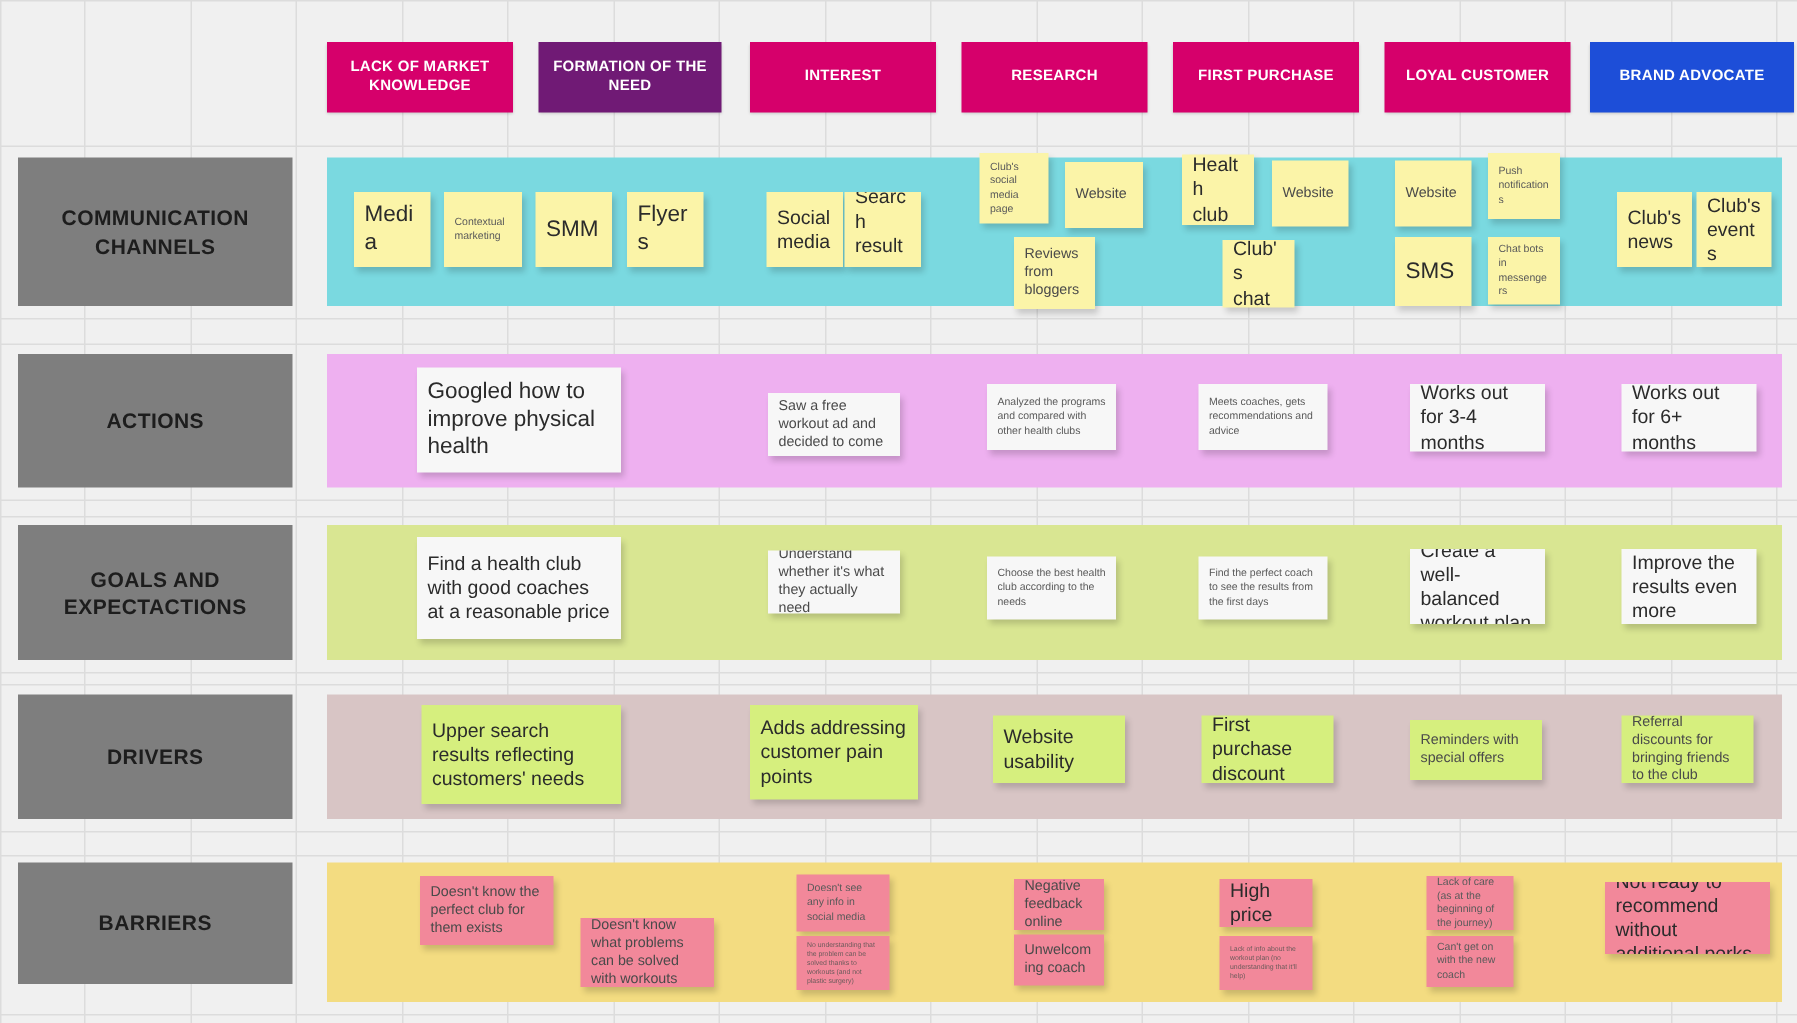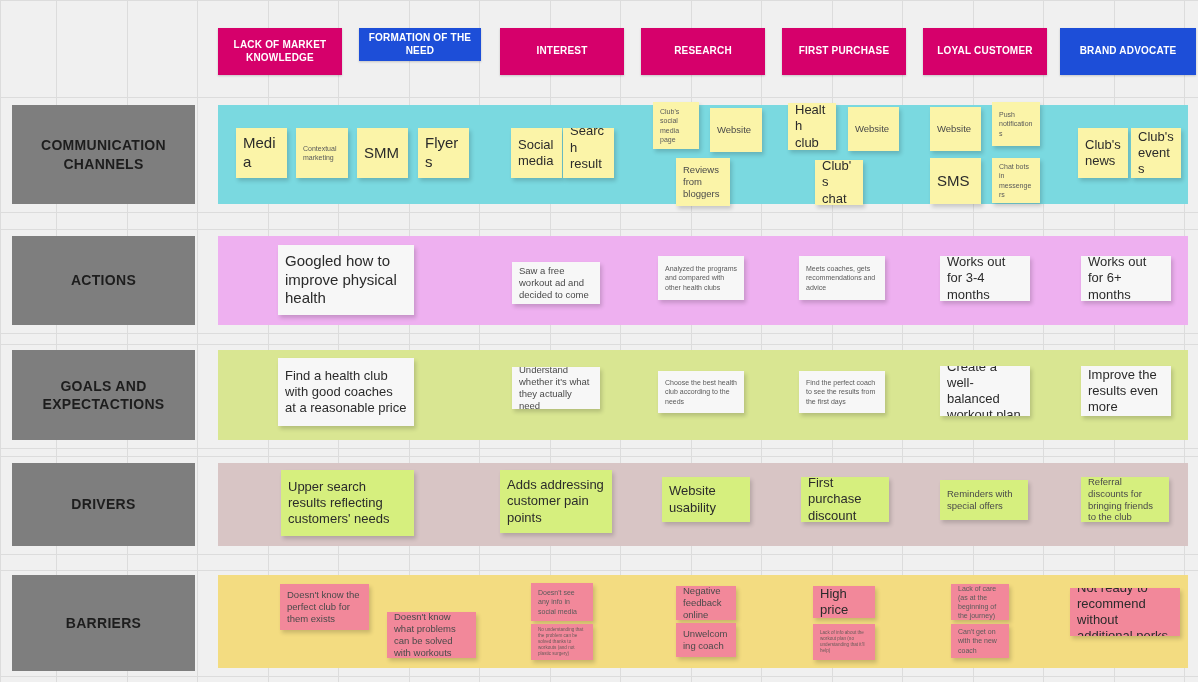--- a/index.html
+++ b/index.html
@@ -138,30 +138,30 @@
       </div>
       <div class="rowlabel" style="left: 12px; top: 236px; width: 183px; height: 89px;">
         <span>ACTIONS</span>
       </div>
       <div class="rowlabel" style="left: 12px; top: 350px; width: 183px; height: 90px;">
         <span>GOALS AND EXPECTACTIONS</span>
       </div>
       <div class="rowlabel" style="left: 12px; top: 463px; width: 183px; height: 83px;">
         <span>DRIVERS</span>
       </div>
-      <div class="rowlabel" style="left: 12px; top: 575px; width: 183px; height: 96px;">
+      <div class="rowlabel" style="left: 12px; top: 575px; width: 183px; height: 81px;">
         <span>BARRIERS</span>
       </div>
     </div>
 
   <div id="stages-layer">
       <div class="stage" style="left: 218px; top: 28px; width: 124px; height: 47px; background: rgb(214, 0, 107);">
         <span>LACK OF MARKET KNOWLEDGE</span>
       </div>
-      <div class="stage" style="left: 359px; top: 28px; width: 122px; height: 33px; background: #1d4ed8;">
+      <div class="stage" style="left: 359px; top: 28px; width: 122px; height: 47px; background: #701a75;">
         <span>FORMATION OF THE NEED</span>
       </div>
       <div class="stage" style="left: 500px; top: 28px; width: 124px; height: 47px; background: rgb(214, 0, 107);">
         <span>INTEREST</span>
       </div>
       <div class="stage" style="left: 641px; top: 28px; width: 124px; height: 47px; background: rgb(214, 0, 107);">
         <span>RESEARCH</span>
       </div>
       <div class="stage" style="left: 782px; top: 28px; width: 124px; height: 47px; background: rgb(214, 0, 107);">
         <span>FIRST PURCHASE</span>

